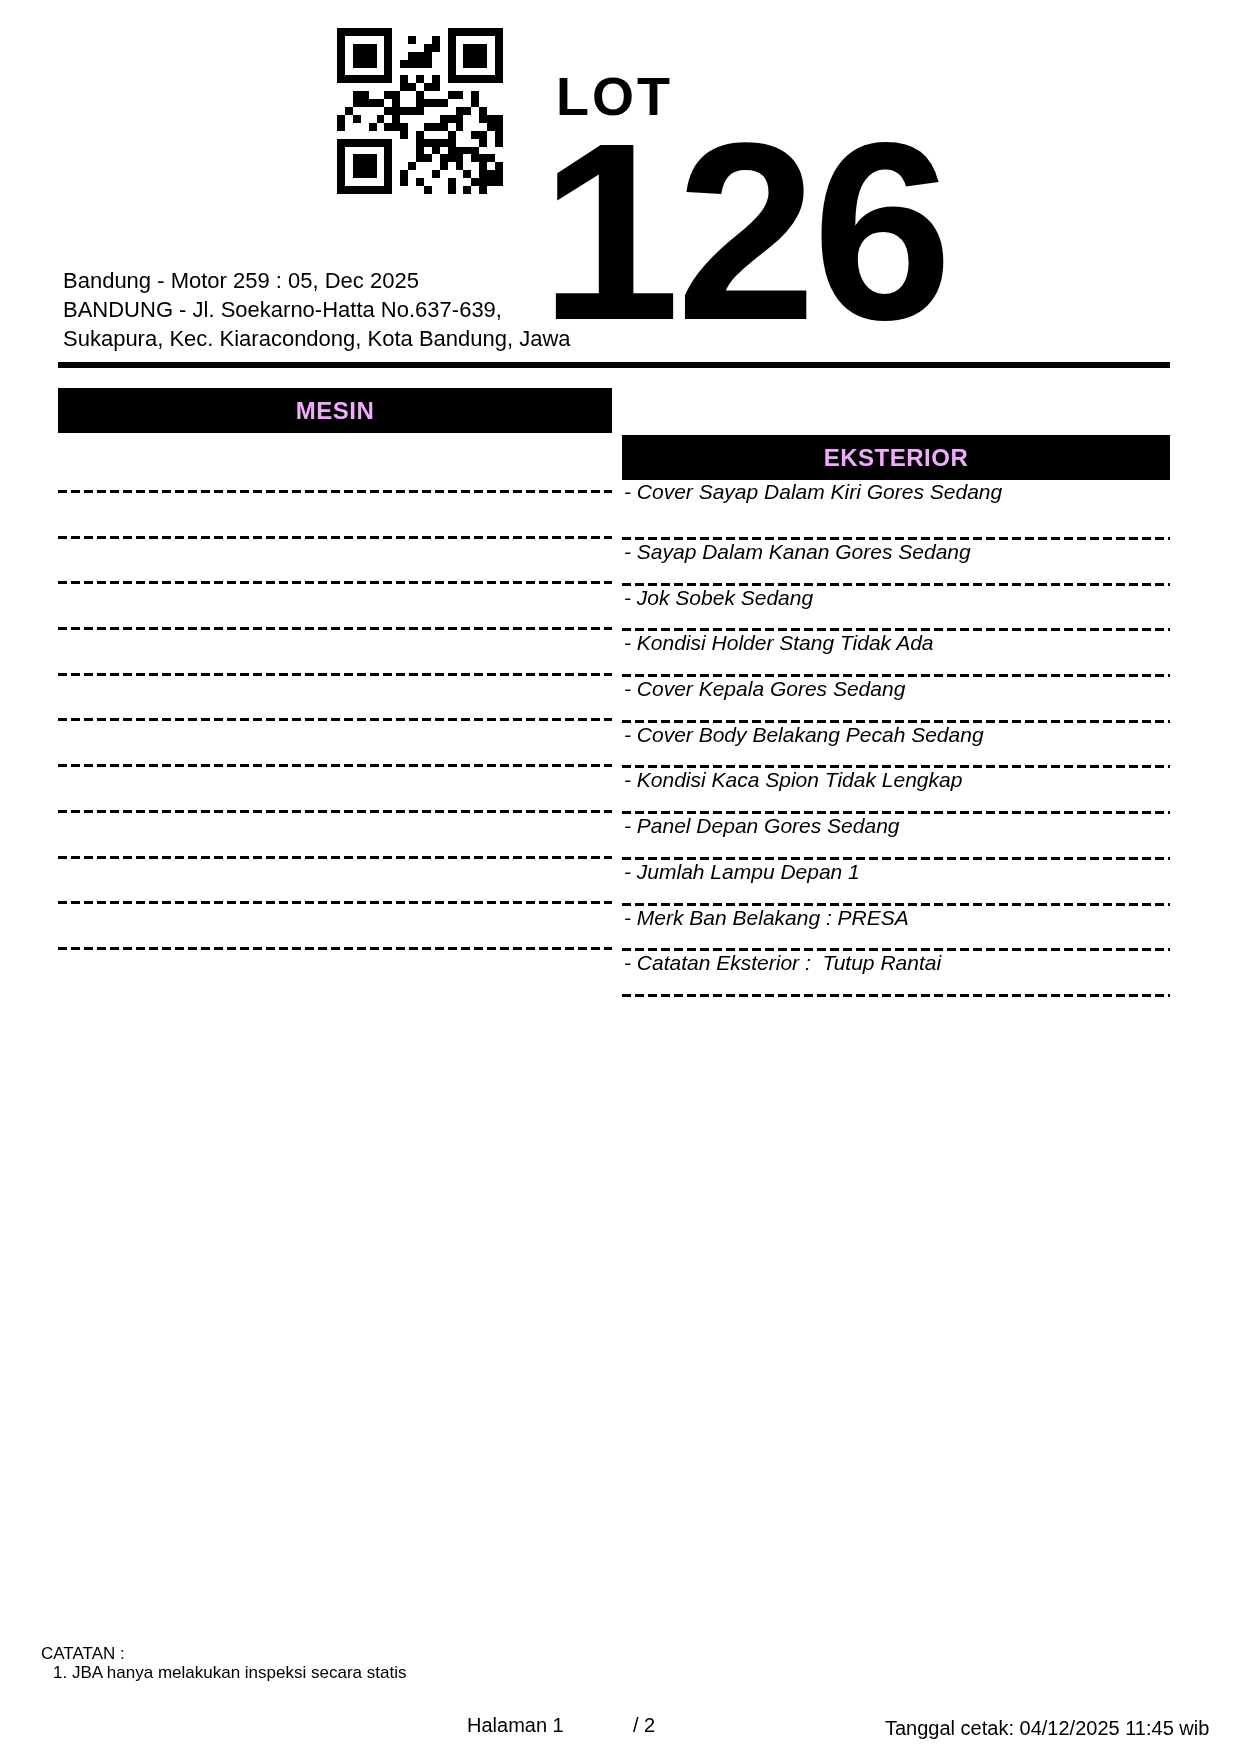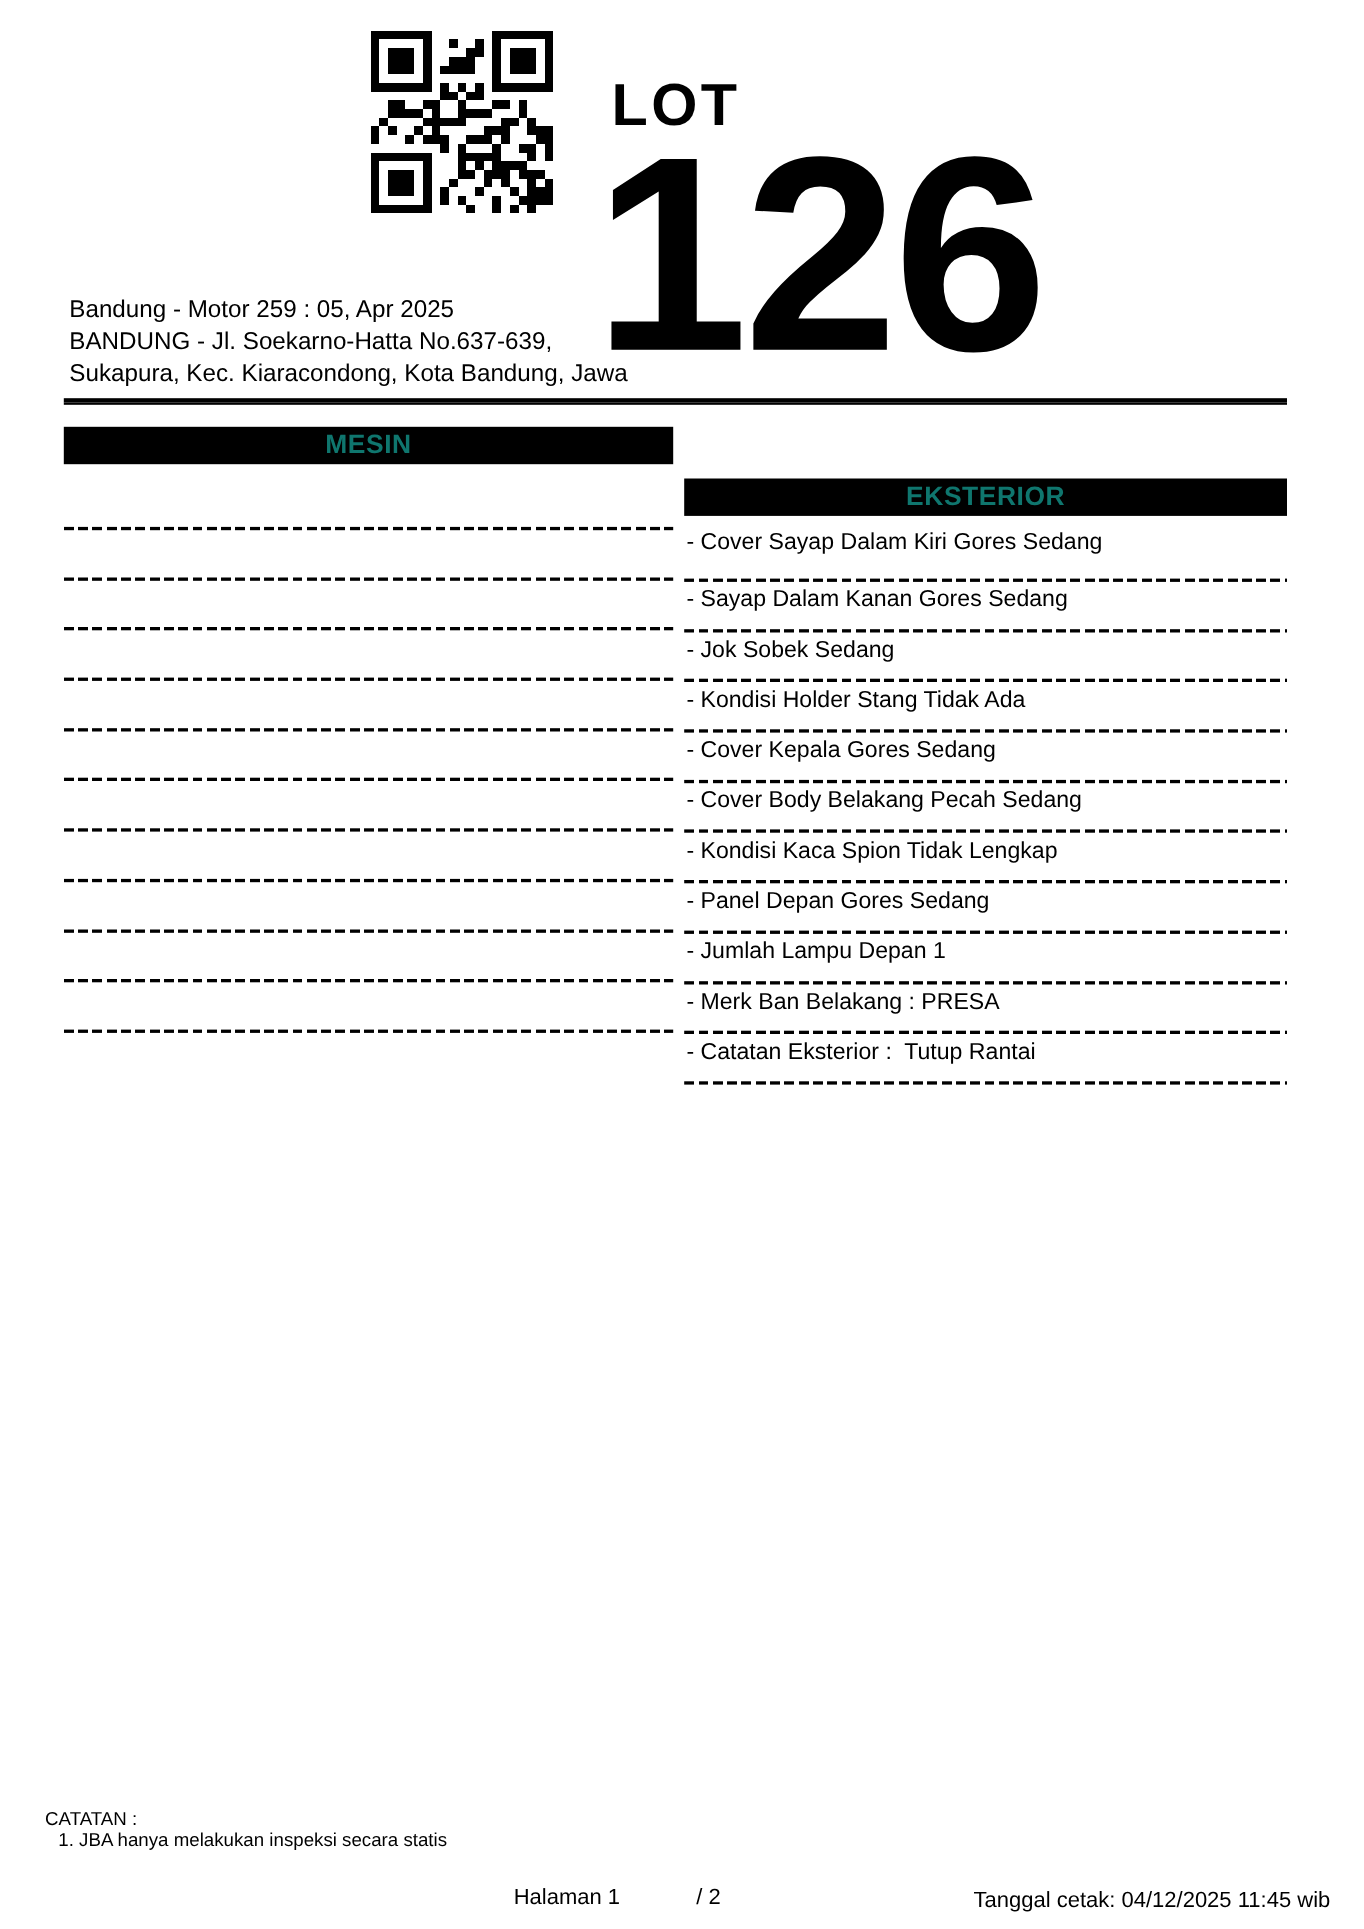--- a/index.html
+++ b/index.html
@@ -59,36 +59,37 @@
   
   .cond-table {
     position: absolute;
     left: 58px; top: 388px;
     width: 1112px;
   }
   .col { position: absolute; top: 0; }
   .col-left  { left: 0;     width: 554px; }
   .col-right { left: 564px; width: 548px; margin-top: 47px; }
   .col-header {
-    height: 34px;
+    height: 45px;
     background: #000;
-    color: #0f766e;
+    color: #f0abfc;
     font-weight: bold;
     font-size: 24px;
     display: flex;
     align-items: center;
     justify-content: center;
     letter-spacing: 0.5px;
   }
   .trow {
     position: relative;
     height: 45.7px;
     display: flex;
-    align-items: center;
+    align-items: flex-start;
     padding: 0 0 13px 2px;
+    font-style: italic;
   }
   .trow:first-child { height: 60px; }
   .trow::after {
     content: "";
     position: absolute;
     left: 0; right: 0; bottom: 0;
     height: 3px;
     background-image: repeating-linear-gradient(90deg, #000 0 9px, transparent 9px 13px);
   }
   .item-text {
@@ -342,21 +343,21 @@
         <rect x="11" y="20" width="1" height="1"></rect>
         <rect x="14" y="20" width="1" height="1"></rect>
         <rect x="16" y="20" width="1" height="1"></rect>
         <rect x="18" y="20" width="1" height="1"></rect>
       </svg></div>
 
   <div class="lot-label">LOT</div>
   <div class="lot-number">126</div>
 
   <div class="address">
-    <div>Bandung - Motor 259 : 05, Apr 2025</div>
+    <div>Bandung - Motor 259 : 05, Dec 2025</div>
     <div>BANDUNG - Jl. Soekarno-Hatta No.637-639,</div>
     <div>Sukapura, Kec. Kiaracondong, Kota Bandung, Jawa</div>
   </div>
 
   <div class="divider"></div>
 
   <div class="cond-table">
     <div class="col col-left">
       <div class="col-header">MESIN</div>
       <div id="rows-left">

